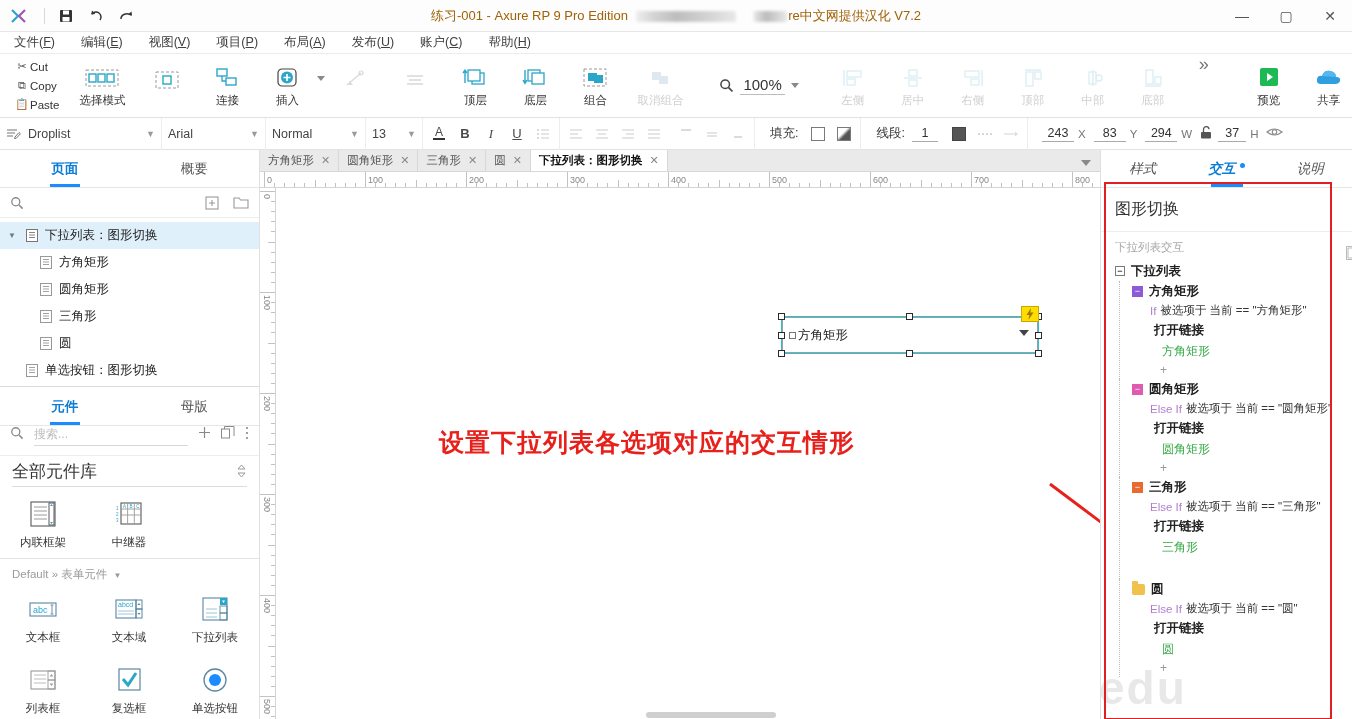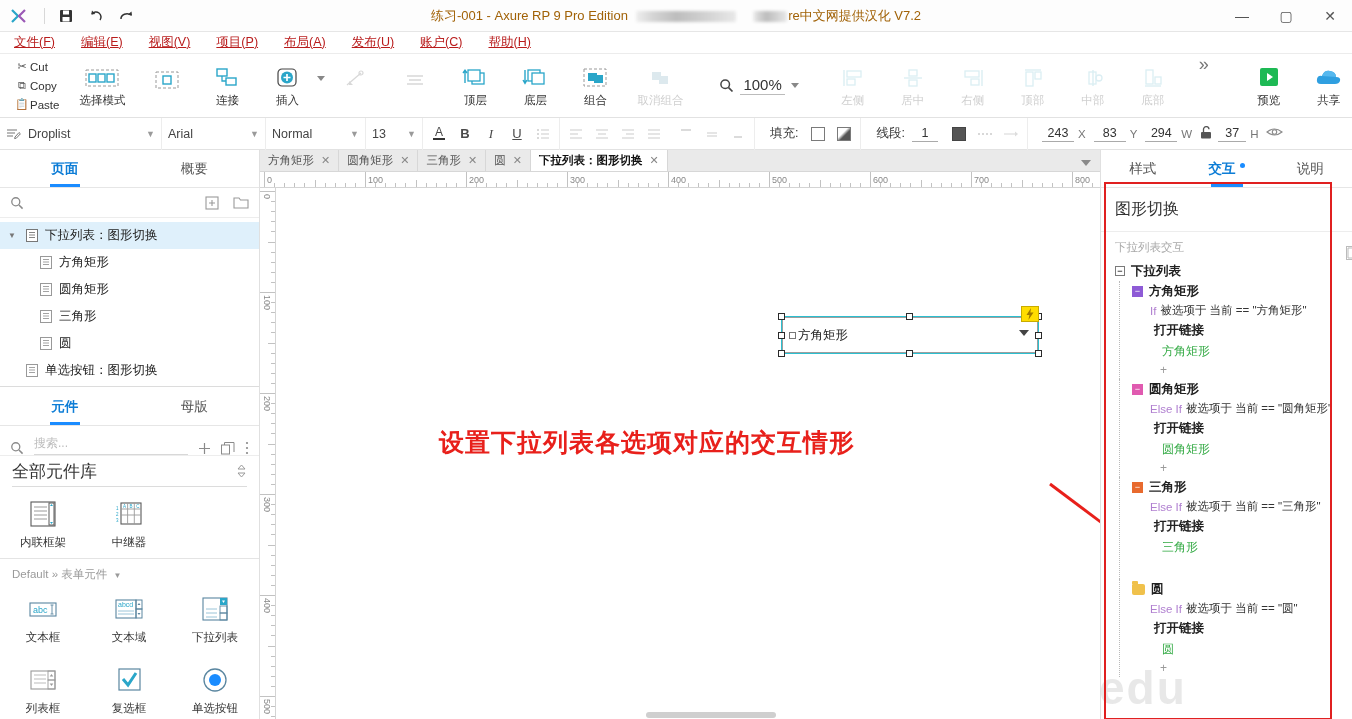--- a/index.html
+++ b/index.html
@@ -35,21 +35,21 @@
   .tb-title .blur2 { width:34px; margin:0 1px 0 10px; }
   .tb-right { position:absolute; right:0; top:0; height:32px; display:flex; align-items:center; }
   .win-btn { width:44px; height:32px; display:flex; align-items:center; justify-content:center; font-size:14px; color:#555; }
 
   
   .menubar {
     position:absolute; top:32px; left:0; width:1352px; height:22px;
     display:flex; align-items:center; background:#fff; border-bottom:1px solid #ececec;
     padding-left:14px;
   }
-  .menu-item { font-size:12.5px; color:#b91c1c; margin-right:26px; cursor:default; white-space:nowrap;text-decoration:underline; }
+  .menu-item { font-size:12.5px; color:#404040; margin-right:26px; cursor:default; white-space:nowrap; }
   .menu-item u { text-decoration:underline; }
 
   
   .toolbar {
     position:absolute; top:54px; left:0; width:1352px; height:64px;
     background:#fff; border-bottom:1px solid #e2e2e2; display:flex; align-items:stretch;
   }
   .tbgroup { display:flex; align-items:center; height:100%; }
   .tbdiv { width:1px; background:#e8e8e8; margin:10px 0; }
   .clip-group { display:flex; flex-direction:column; justify-content:center; padding:0 8px 0 14px; width:74px; }
@@ -98,21 +98,21 @@
   .tnode { height:27px; display:flex; align-items:center; font-size:12.5px; color:#222; padding-left:8px; }
   .tnode.sel { background:#dff0fb; }
   .tnode .arrow { width:14px; color:#777; font-size:8px; }
   .tnode .pgicon { width:20px; display:flex; justify-content:center; }
   .tnode.child { padding-left:36px; }
   .tnode.child2 { padding-left:22px; }
   .tnode .tlbl { margin-left:3px; }
 
   .libhead { display:flex; align-items:center; padding:0 12px; height:30px; }
   .libtitle { font-size:17px; color:#333; flex:1; }
-  .libsearch { height:30px; display:flex; align-items:flex-end; padding:0 10px; gap:10px; border-bottom:1px solid #ededed; }
+  .libsearch { height:30px; display:flex; align-items:flex-start; padding:0 10px; gap:10px; border-bottom:1px solid #ededed; }
   .libsearch .sinput { flex:1; font-size:12px; color:#bdbdbd; border-bottom:1px solid #d8d8d8; padding-bottom:2px; }
   .wgrid { display:flex; padding:6px 0 8px 0; }
   .wcell { width:86px; display:flex; flex-direction:column; align-items:center; gap:6px; padding-top:6px; }
   .wcell .wlbl { font-size:11.5px; color:#333; }
   .libcat { font-size:11.5px; color:#9a9a9a; padding:8px 0 6px 12px; }
 
   
   .canvasarea { position:absolute; top:150px; left:260px; width:840px; height:569px; background:#fff; }
   .ctabs { height:22px; background:#eaeaea; display:flex; align-items:stretch; border-bottom:1px solid #d7d7d7; position:relative; }
   .ctab { display:flex; align-items:center; gap:7px; padding:0 8px; font-size:11.5px; color:#555; background:#eaeaea; border-right:1px solid #d7d7d7; }
@@ -134,21 +134,21 @@
   .sel-line { position:absolute; background:#2bbfd0; }
   .handle { position:absolute; width:7px; height:7px; background:#fff; border:1px solid #2a2a2a; }
   .bolt { position:absolute; left:240px; top:-10px; width:18px; height:16px; background:#ffdd00; border:1px solid #c8ab00; display:flex; align-items:center; justify-content:center; }
 
   .annot { position:absolute; left:163px; top:238px; font-size:25px; font-weight:bold; color:#e8201b; letter-spacing:1px; white-space:nowrap; }
   .hscroll { position:absolute; bottom:0; left:16px; width:824px; height:9px; }
   .hscroll .bar { position:absolute; left:370px; top:2px; width:130px; height:6px; background:#cfcfcf; border-radius:3px; }
 
   
   .rightpanel { position:absolute; top:150px; left:1100px; width:252px; height:569px; background:#fff; border-left:1px solid #e0e0e0; }
-  .rtabs { display:flex; height:38px; border-bottom:1px solid #e6e6e6; }
+  .rtabs { display:flex; height:38px; border-bottom:1px solid #e6e6e6;font-style:italic; }
   .rtab { flex:1; display:flex; align-items:center; justify-content:center; font-size:13.5px; color:#555; position:relative; }
   .rtab.active { color:#0d7dd6; font-weight:bold; }
   .rtab.active:after { content:""; position:absolute; bottom:0; left:50%; transform:translateX(-50%); width:32px; height:3px; background:#1a8cff; }
   .dot { width:5px;height:5px;border-radius:50%; background:#1a8cff; margin-left:4px; margin-bottom:7px; }
   .redbox { position:absolute; left:3px; top:32px; width:228px; height:538px; border:2px solid #e02020; pointer-events:none; z-index:5; }
   .rp-name { height:44px; display:flex; align-items:center; padding:0 14px; font-size:16px; color:#333; border-bottom:1px solid #ededed; }
   .rp-body { padding:8px 0 0 14px; position:relative; }
   .rp-sub { font-size:11.5px; color:#a8a8a8; padding-bottom:6px; }
   .evrow { display:flex; align-items:center; gap:6px; font-size:12.5px; font-weight:bold; color:#222; height:20px; }
   .minus-box { width:10px;height:10px;border:1px solid #7a7a7a;background:#fff;display:flex;align-items:center;justify-content:center;font-size:9px;color:#444;line-height:1; }

